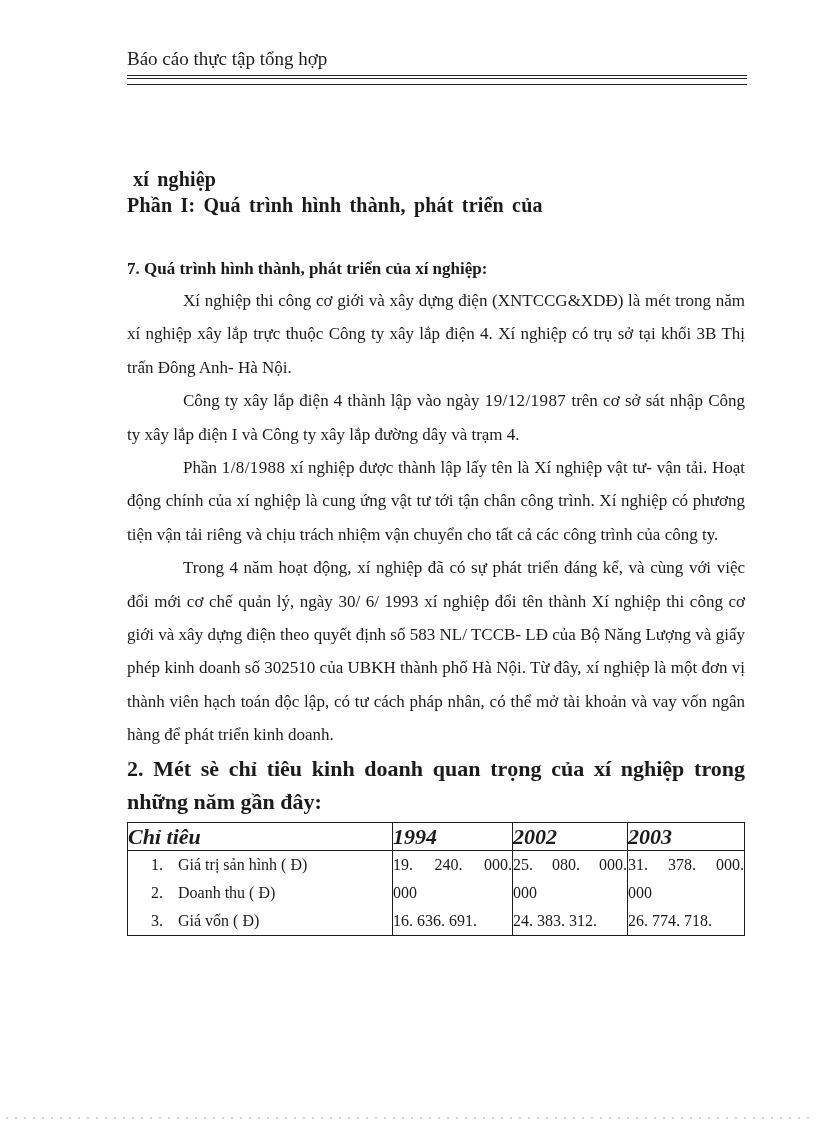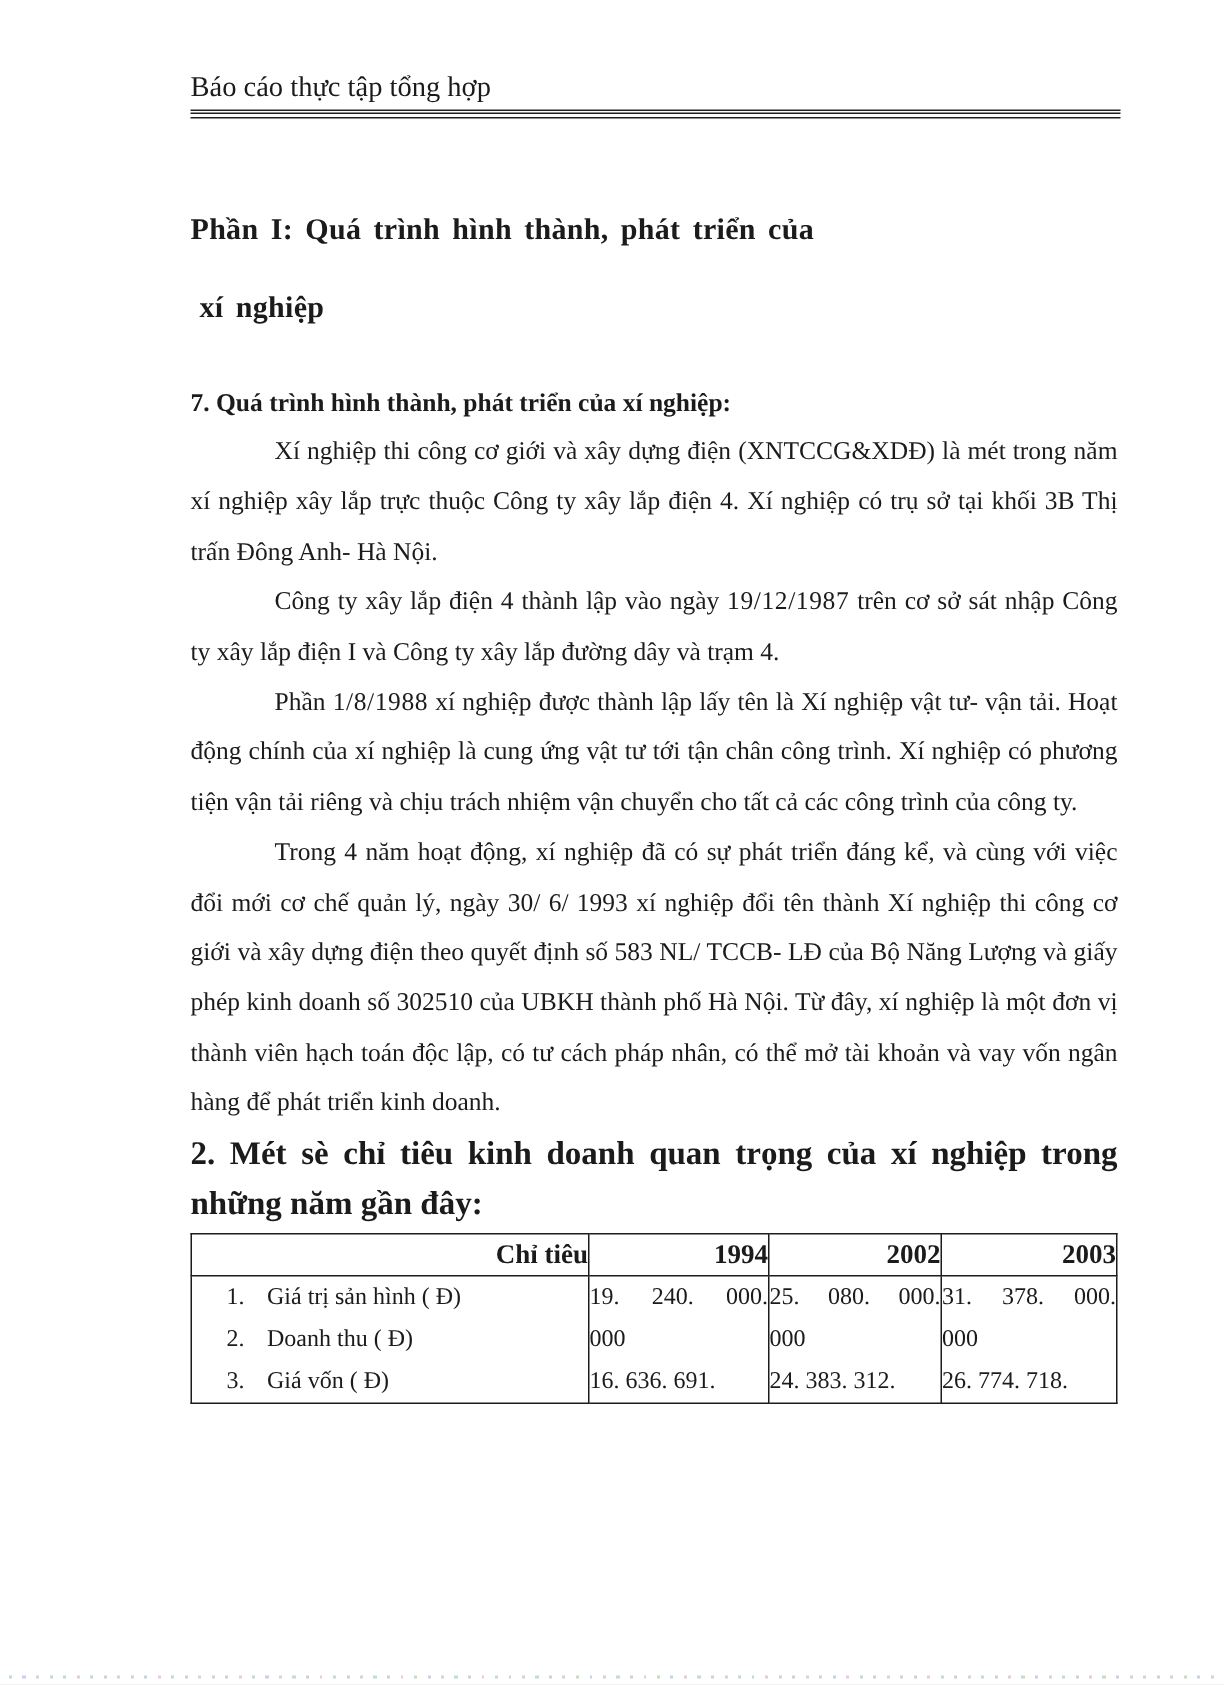--- a/index.html
+++ b/index.html
@@ -9,21 +9,21 @@
     background:#ffffff;
     font-family:"Liberation Serif","DejaVu Serif",serif;
     color:#1b1b1b;
     overflow:hidden;
     margin:0 auto;
   }
   .running-header{
     position:absolute;left:127px;top:46px;width:620px;
     font-size:19px;line-height:25px;
     border-bottom:1px solid #222;
-    padding-bottom:2px;
+    padding-bottom:13px;
   }
   .header-rule{
     position:absolute;left:127px;top:75px;width:620px;height:2px;
     border-top:1px solid #222;border-bottom:1px solid #222;
   }
   .content{
     position:absolute;left:127px;top:140px;width:618px;
   }
   .doc-title-line{
     font-size:20px;font-weight:bold;line-height:26px;
@@ -48,22 +48,22 @@
     border-collapse:collapse;table-layout:fixed;
     width:617px;
     font-size:16px;
   }
   table.kpi th,table.kpi td{
     border:1px solid #1c1c1c;
     vertical-align:top;padding:0;
   }
   table.kpi{border:1.5px solid #1c1c1c;}
   th.hdr{
-    font-size:18px;font-weight:bold;text-align:right;
-    height:27px;line-height:27px;padding:0 2px;
+    font-size:22px;font-weight:bold;text-align:left;
+    height:27px;line-height:27px;padding:0 2px;font-style:italic;
   }
   td.items{padding:3px 4px 5px 0;}
   .li-row{line-height:28px;white-space:nowrap;}
   .li-no{display:inline-block;width:27px;margin-left:23px;text-align:left;}
   td.vals{padding:3px 7px 5px 8px;}
   .cell-line{line-height:28px;white-space:nowrap;overflow:hidden;}
   .cell-line.jl{text-align:justify;text-align-last:justify;white-space:normal;}
   .page-edge{
     position:absolute;left:6px;right:6px;bottom:4px;height:2px;
     background:repeating-linear-gradient(90deg,
@@ -76,22 +76,22 @@
 </head>
 <body>
 
 <div class="page">
 
   <div class="running-header">Báo cáo thực tập tổng hợp</div>
   <div class="header-rule"></div>
 
   <div class="content">
 
+    <div class="doc-title-line doc-title-line2">xí nghiệp</div>
     <div class="doc-title-line">Phần I: Quá trình hình thành, phát triển của</div>
-    <div class="doc-title-line doc-title-line2">xí nghiệp</div>
 
     <div class="sec-heading">7. Quá trình hình thành, phát triển của xí nghiệp:</div>
 
     <p class="para">Xí nghiệp thi công cơ giới và xây dựng điện (XNTCCG&amp;XDĐ) là mét trong năm xí nghiệp xây lắp trực thuộc Công ty xây lắp điện 4. Xí nghiệp có trụ sở tại khối 3B Thị trấn Đông Anh- Hà Nội.</p>
 
     <p class="para"><span>Công ty xây lắp điện 4 thành lập vào ngày</span> <span class="date-field">19/12/1987</span> <span>trên cơ sở sát nhập Công ty xây lắp điện I và Công ty xây lắp đường dây và trạm 4.</span></p>
 
     <p class="para"><span>Phần</span> <span class="date-field">1/8/1988</span> <span>xí nghiệp được thành lập lấy tên là Xí nghiệp vật tư- vận tải. Hoạt động chính của xí nghiệp là cung ứng vật tư tới tận chân công trình. Xí nghiệp có phương tiện vận tải riêng và chịu trách nhiệm vận chuyển cho tất cả các công trình của công ty.</span></p>
 
     <p class="para">Trong 4 năm hoạt động, xí nghiệp đã có sự phát triển đáng kể, và cùng với việc đổi mới cơ chế quản lý, ngày 30/ 6/ 1993 xí nghiệp đổi tên thành Xí nghiệp thi công cơ giới và xây dựng điện theo quyết định số 583 NL/ TCCB- LĐ của Bộ Năng Lượng và giấy phép kinh doanh số 302510 của UBKH thành phố Hà Nội. Từ đây, xí nghiệp là một đơn vị thành viên hạch toán độc lập, có tư cách pháp nhân, có thể mở tài khoản và vay vốn ngân hàng để phát triển kinh doanh.</p>

